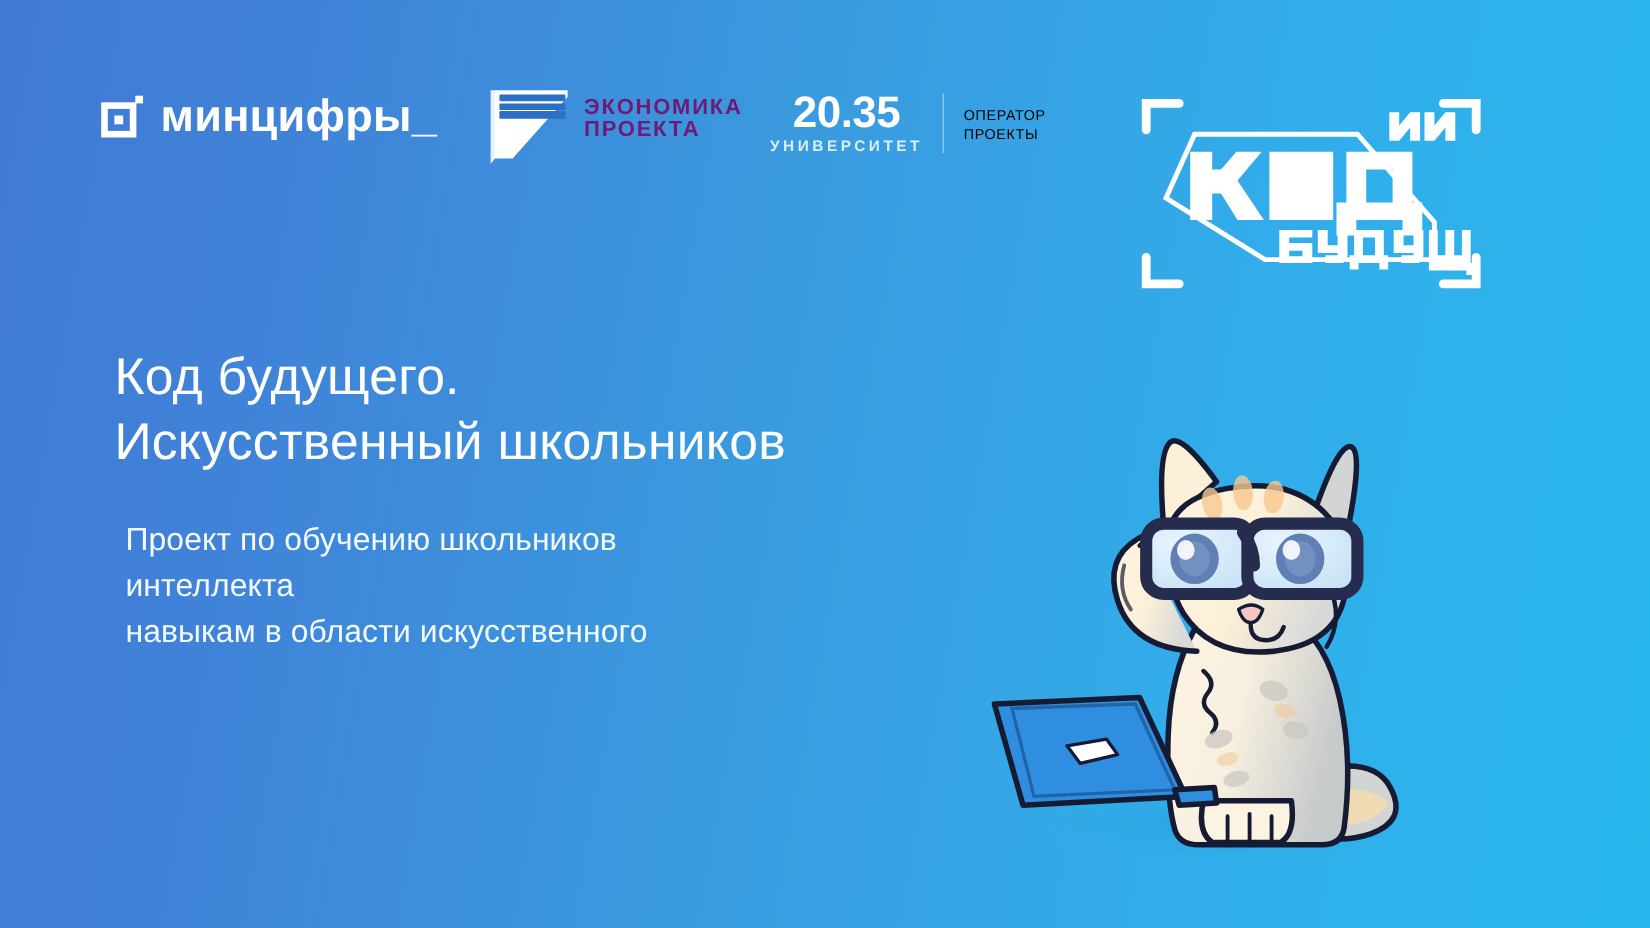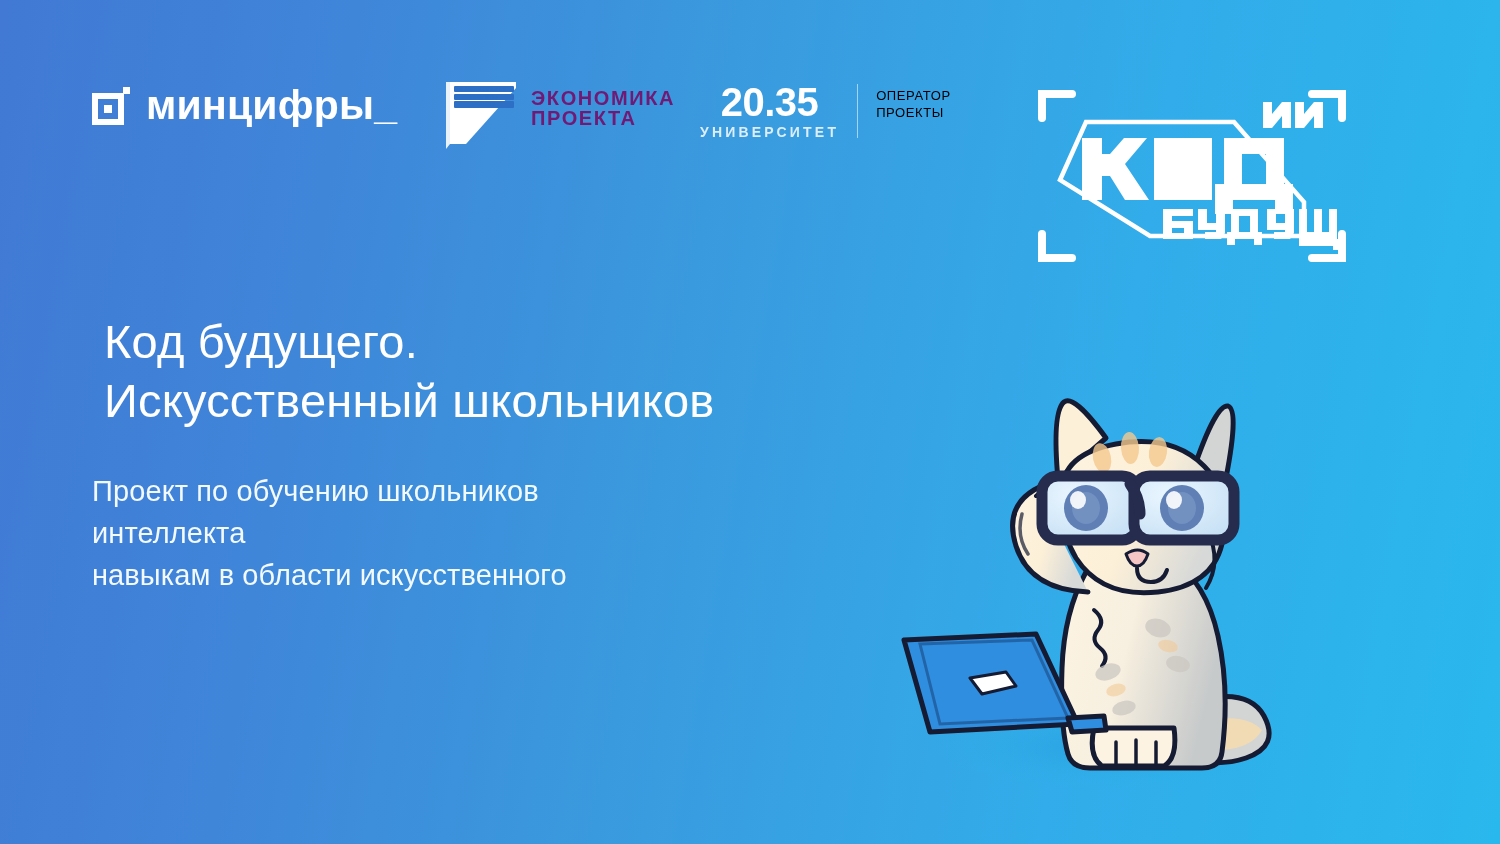--- a/index.html
+++ b/index.html
@@ -43,21 +43,21 @@
     font-size:5.2px; line-height:6.2px; font-weight:700; letter-spacing:0.1px;
     text-align:center; white-space:nowrap; border-radius:1px;
     font-family:"Liberation Sans",sans-serif;
   }
   .econ {
     color:#701a75; font-size:20px; font-weight:700; line-height:20px;
     letter-spacing:1.6px; padding-top:8px; white-space:nowrap;
   }
 
   
-  .univ { position:absolute; left:700px; top:82px; display:flex; align-items:flex-start; }
+  .univ { position:absolute; left:700px; top:82px; display:flex; align-items:center; }
   .univ-left { display:flex; flex-direction:column; align-items:center; }
   .univ-num {
     color:#fff; font-size:40px; font-weight:700; line-height:40px; letter-spacing:-0.5px;
   }
   .univ-sub {
     color:#dceefb; font-size:14px; font-weight:700; letter-spacing:3.2px;
     line-height:14px; margin-top:3px; white-space:nowrap;
   }
   .univ-divider { width:1px; height:54px; background:rgba(255,255,255,.55); margin:2px 18px 0 18px; }
   .univ-right {
@@ -75,21 +75,21 @@
     color:#ffffff; font-size:47px; font-weight:400; line-height:59px;
     letter-spacing:0.2px;
   }
   .headline .ln { display:block; white-space:nowrap;margin-left:12px; }
 
   .subtitle {
     position:absolute; left:92px; top:470px; width:700px;
     color:#f2f9ff; font-size:29px; font-weight:400; line-height:42px;
     letter-spacing:0.1px;
   }
-  .subtitle .ln { display:block; white-space:nowrap; }
+  .subtitle .ln { display:block; white-space:nowrap;margin-left:22px; }
 
   
   .mascot { position:absolute; left:890px; top:372px; width:450px; height:420px; }
   .mascot svg { display:block; }
 </style>
 </head>
 <body>
 
 <div class="logo-row">
 

